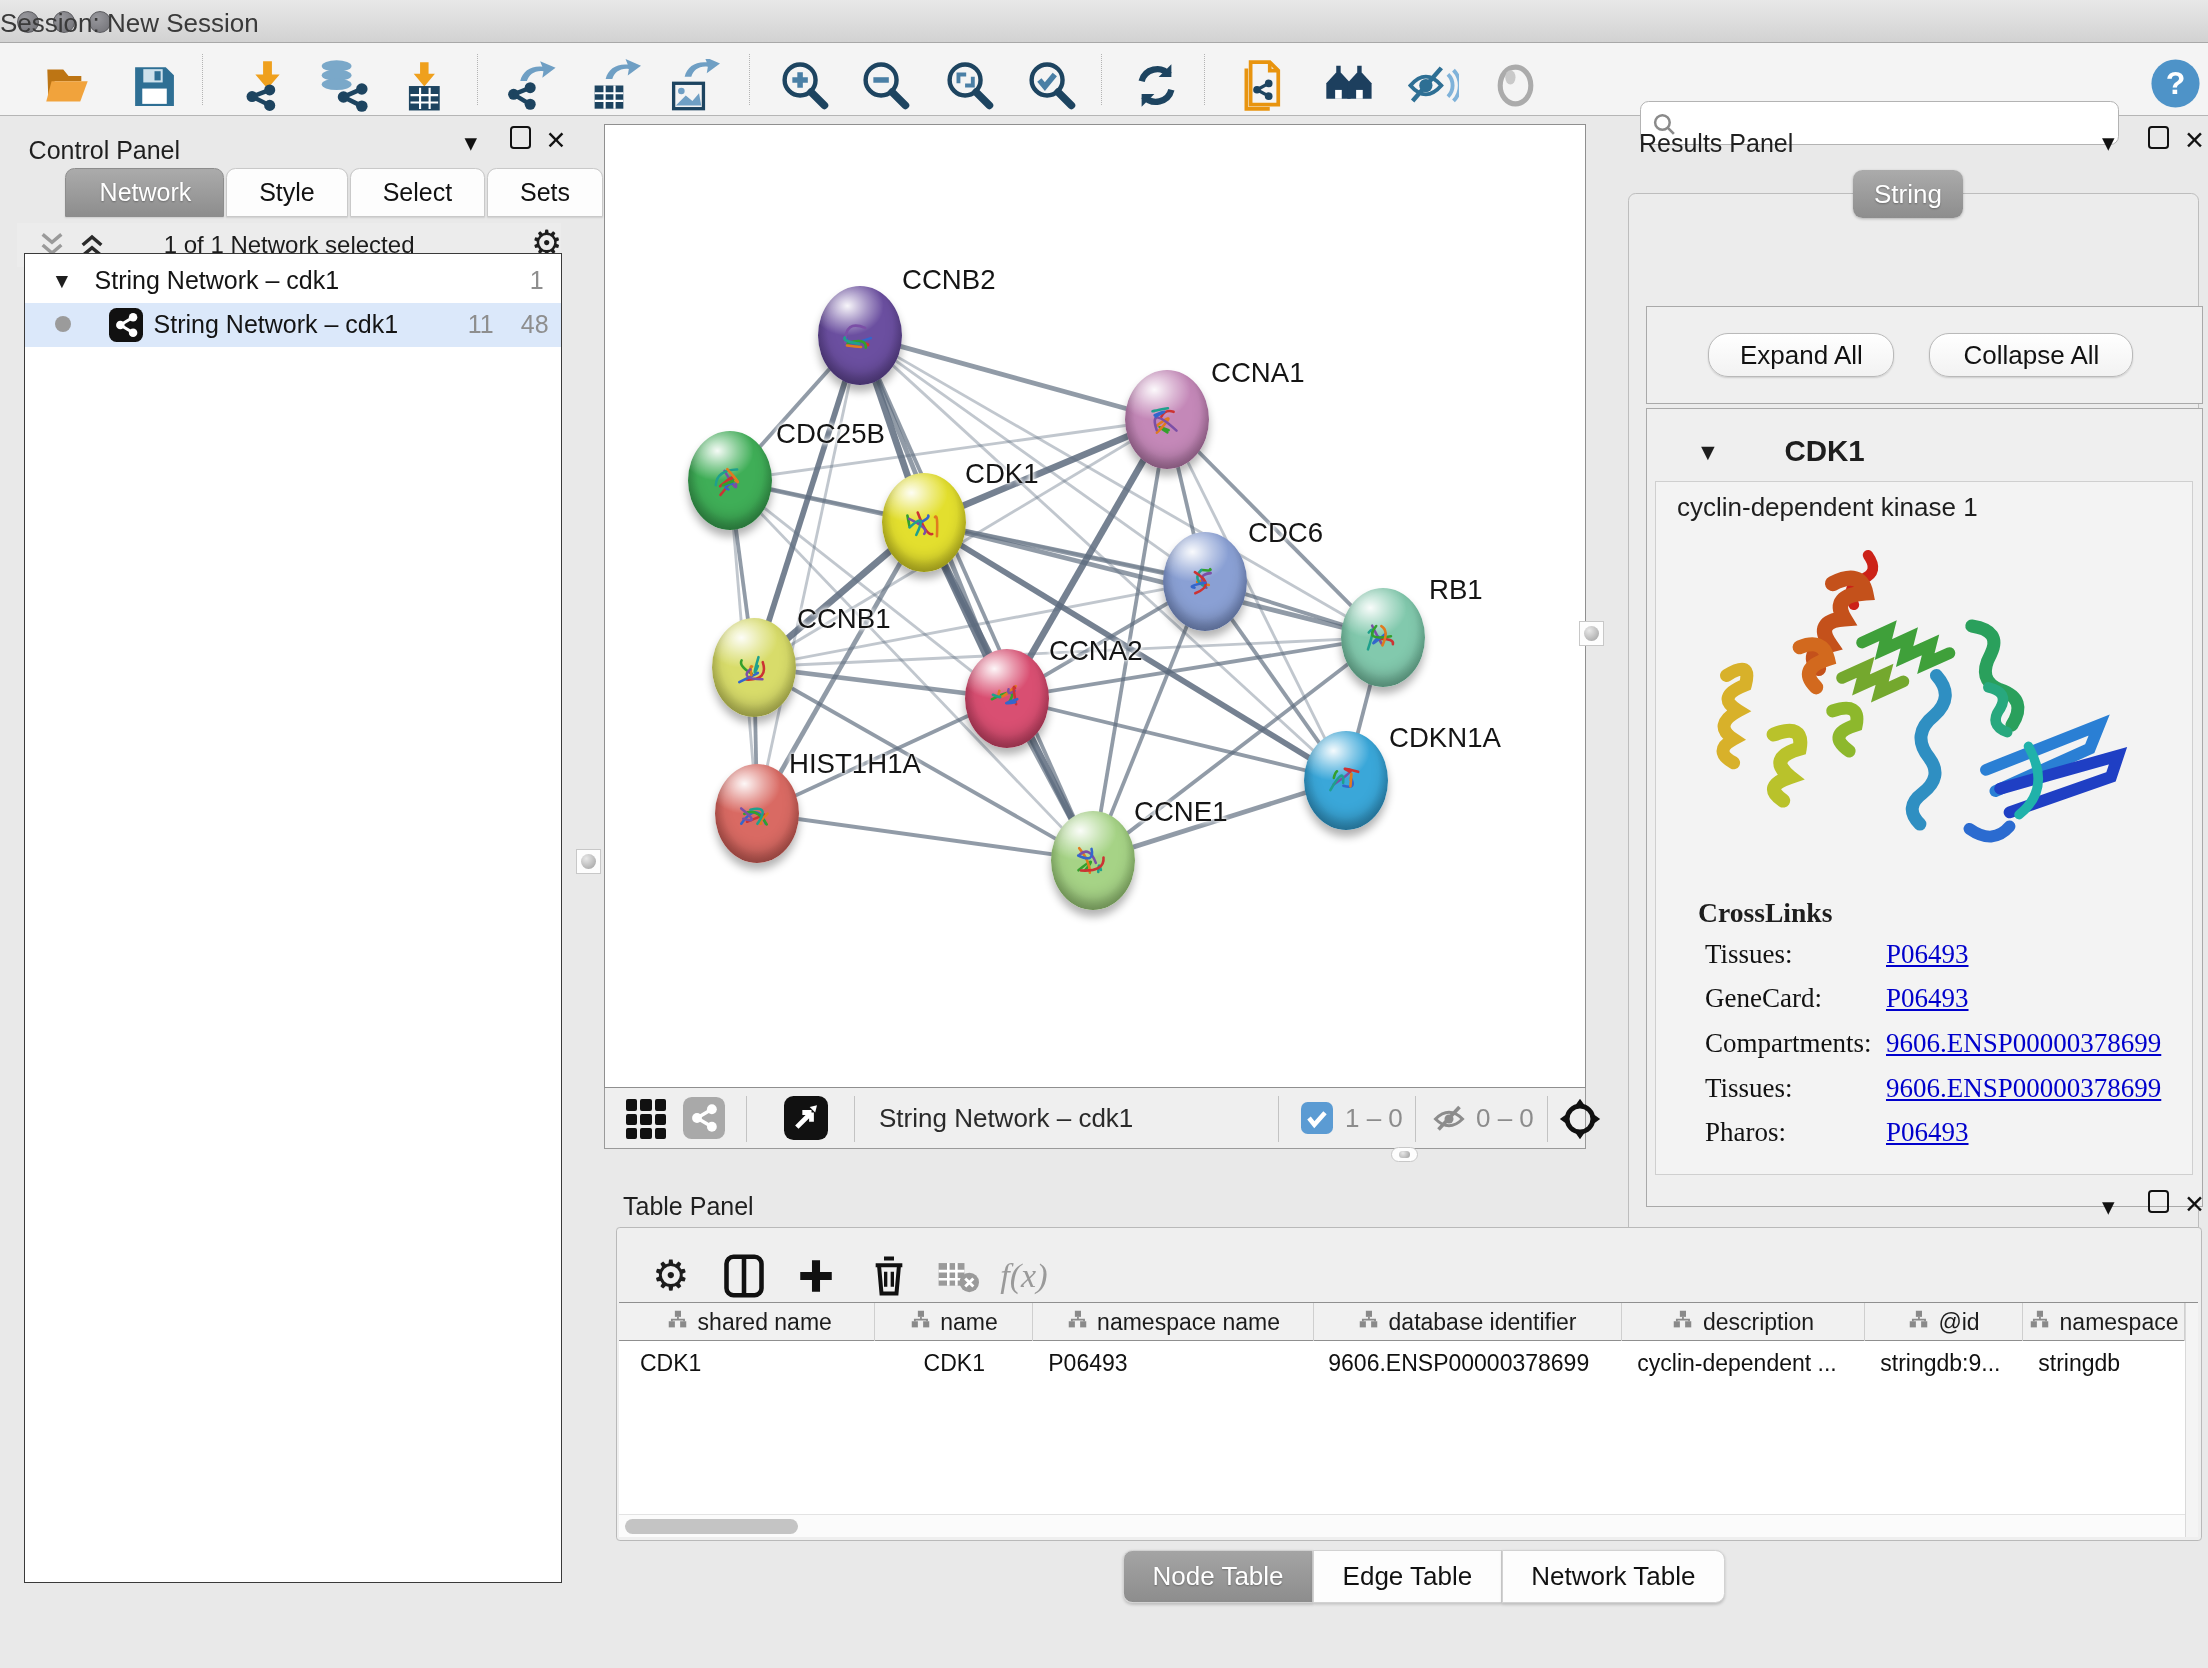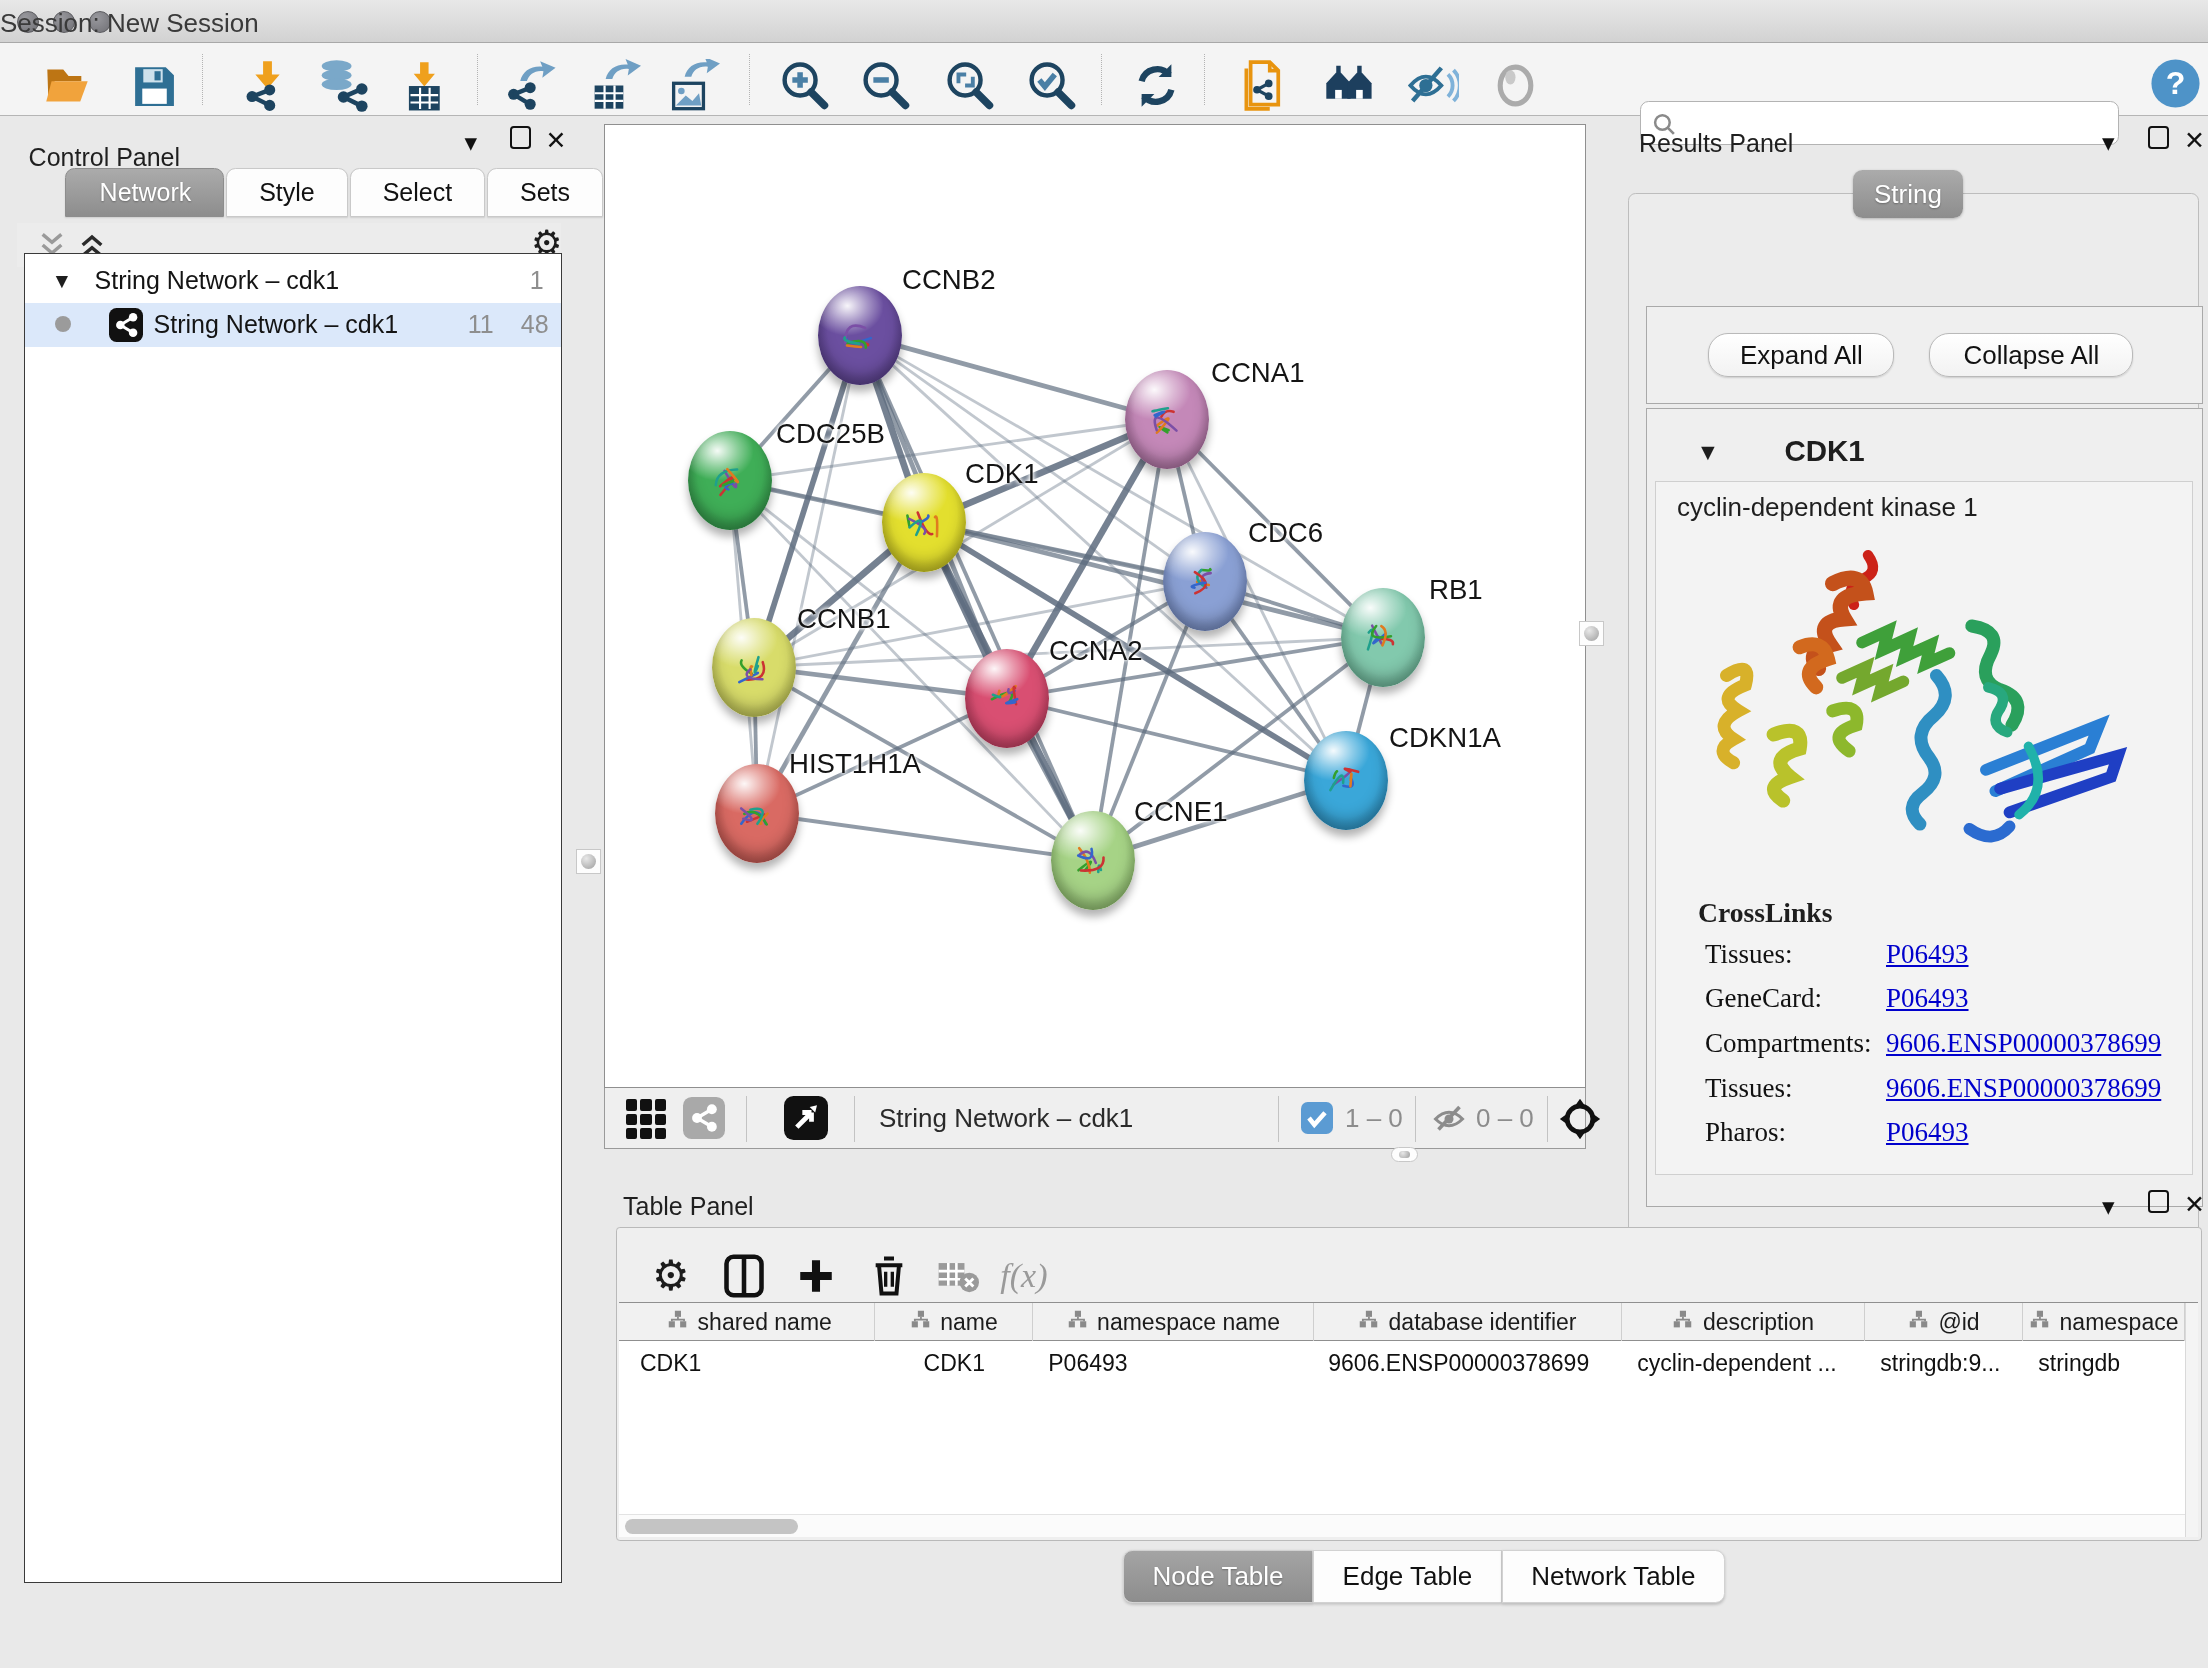--- a/index.html
+++ b/index.html
@@ -291,39 +291,40 @@
     </div>
     <div class="tb-icon" style="left:1191px; left:2146px; top:11.4px">
       <svg width="55" height="55" viewBox="0 0 48 48">
           <circle cx="24" cy="24" r="21" fill="#4e93c8"></circle>
           <text x="24" y="33" font-size="28" font-weight="bold" fill="#fff" text-anchor="middle" font-family="Liberation Sans,sans-serif">?</text>
         </svg>
       </div>
   </div>
 
   <div class="control-panel">
-    <div class="panel-title" style="position:absolute;left:21px;top:19px">Control Panel</div>
+    <div class="panel-title" style="position:absolute;left:21px;top:12px">Control Panel</div>
     <div class="panel-ctrl" style="left:457px;top:3.8px">▾</div>
     <div class="panel-ctrl" style="left:502px;top:1.9px"><span class="sq"></span></div>
     <div class="panel-ctrl ctrl-x" style="left:538px;top:1.9px">✕</div>
     <div class="cp-tabs" id="cp-tabs">
         <div class="tab sel">Network</div>
         <div class="tab">Style</div>
         <div class="tab">Select</div>
         <div class="tab">Sets</div>
       </div>
     <div class="cp-gear-row">
       <span style="position:absolute;left:19px;top:5.7px">
         <svg width="32" height="32" viewBox="0 0 24 24">
             <path d="M5 4l7 6 7-6M5 12l7 6 7-6" fill="none" stroke="#9a9a9a" stroke-width="2.6"></path>
           </svg></span>
       <span style="position:absolute;left:59px;top:5.7px">
         <svg width="32" height="32" viewBox="0 0 24 24">
             <path d="M5 20l7-6 7 6M5 12l7-6 7 6" fill="none" stroke="#2a2a2a" stroke-width="2.6"></path>
           </svg></span>
+      <div class="status-center">1 of 1 Network selected</div>
       <span style="position:absolute;left:514px;top:0px;font-size:35px;color:#1c1c1c">⚙</span>
     </div>
     <div class="tree-box">
       <div class="tree-row" style="top:5.7px">
         <span style="position:absolute;left:27px;top:9.5px;font-size:21px">▼</span>
         <span class="t-label" style="left:70px">String Network – cdk1</span>
         <span class="t-count" style="left:476px;width:43px">1</span>
       </div>
       <div class="tree-row sel" style="top:49px">
         <span class="dot-gray" style="left:30px"></span>

